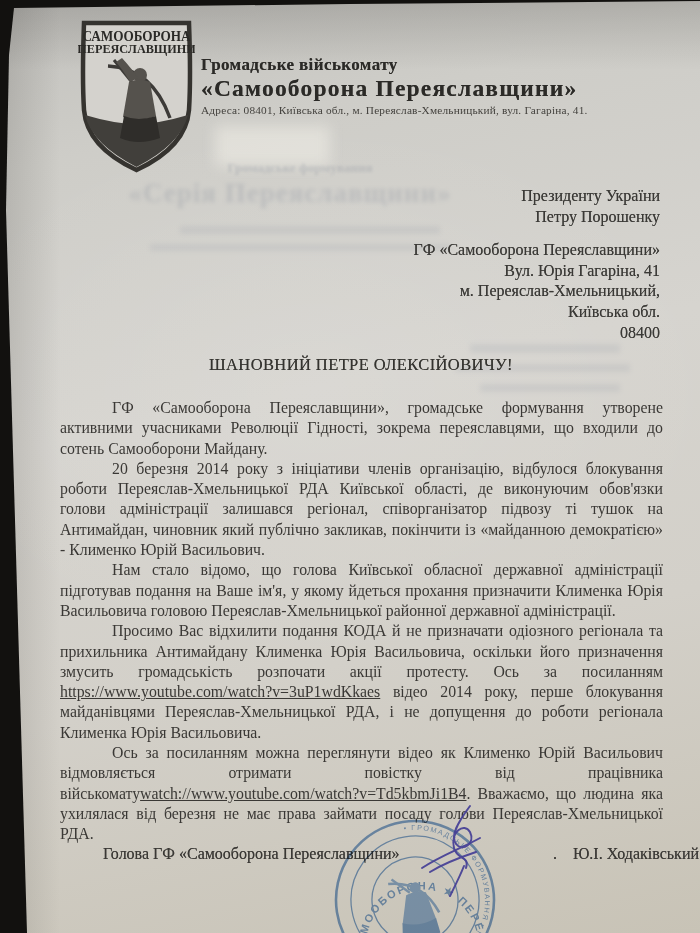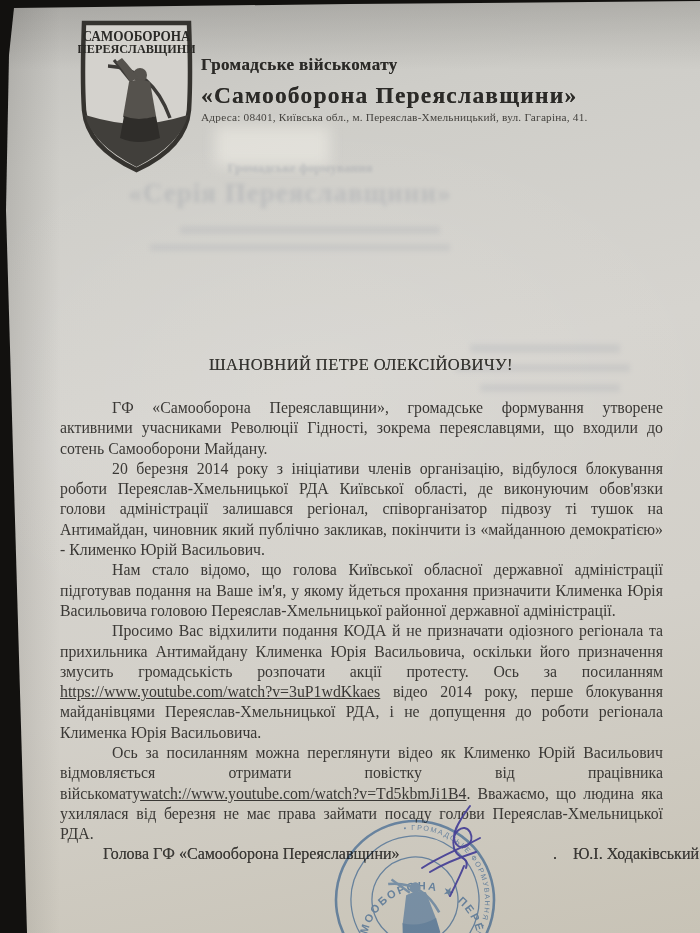--- a/index.html
+++ b/index.html
@@ -19,21 +19,21 @@
     background:linear-gradient(180deg,rgba(40,38,34,0.18),rgba(40,38,34,0));pointer-events:none;}
   .shade-left{position:absolute;left:0;top:0;bottom:0;width:60px;
     background:linear-gradient(90deg,rgba(40,38,34,0.16),rgba(40,38,34,0));pointer-events:none;}
   .light-patch{position:absolute;left:215px;top:126px;width:115px;height:40px;
     background:rgba(240,238,232,0.55);filter:blur(7px);}
 
   
   .logo{position:absolute;left:78px;top:20px;width:117px;height:153px;}
   .head-block{position:absolute;left:201px;top:55px;width:470px;color:#2b2a27;}
   .head-type{font-weight:bold;font-size:17px;letter-spacing:.4px;}
-  .head-name{font-weight:bold;font-size:23.5px;letter-spacing:1.2px;margin-top:7px;white-space:nowrap;}
+  .head-name{font-weight:bold;font-size:23.5px;letter-spacing:1.2px;white-space:nowrap;}
   .head-addr{font-size:11.3px;margin-top:2px;letter-spacing:.2px;color:#44423e;white-space:nowrap;}
 
   
   .ghost{position:absolute;color:#7e8594;pointer-events:none;text-align:center;}
   .ghost-small{left:150px;top:160px;width:300px;font-size:13px;font-weight:bold;
     opacity:.30;filter:blur(1.6px);}
   .ghost-big{left:110px;top:178px;width:360px;font-size:27px;font-weight:bold;
     opacity:.26;filter:blur(2.2px);letter-spacing:1px;}
   .ghost-bar{position:absolute;background:#8d94a2;opacity:.16;filter:blur(2.5px);border-radius:2px;}
 
@@ -94,20 +94,29 @@
   </div>
 
   <div class="ghost ghost-small">Громадське формування</div>
   <div class="ghost ghost-big">«Серія Переяславщини»</div>
   <div class="ghost-bar" style="left:180px;top:226px;width:260px;height:8px;"></div>
   <div class="ghost-bar" style="left:150px;top:244px;width:300px;height:7px;"></div>
   <div class="ghost-bar" style="left:470px;top:344px;width:150px;height:9px;"></div>
   <div class="ghost-bar" style="left:455px;top:364px;width:175px;height:8px;"></div>
   <div class="ghost-bar" style="left:480px;top:384px;width:140px;height:8px;"></div>
 
+  <div class="recipient text-blur">
+    <div>Президенту України</div>
+    <div>Петру Порошенку</div>
+    <div class="gap">ГФ «Самооборона Переяславщини»</div>
+    <div>Вул. Юрія Гагаріна, 41</div>
+    <div>м. Переяслав-Хмельницький,</div>
+    <div>Київська обл.</div>
+    <div>08400</div>
+  </div>
 
   <div class="salutation text-blur">ШАНОВНИЙ ПЕТРЕ ОЛЕКСІЙОВИЧУ!</div>
 
   <div class="bodytext">
     <p>ГФ «Самооборона Переяславщини», громадське формування утворене активними учасниками Революції Гідності, зокрема переяславцями, що входили до сотень Самооборони Майдану.</p>
     <p>20 березня 2014 року з ініціативи членів організацію, відбулося блокування роботи Переяслав-Хмельницької РДА Київської області, де виконуючим обов'язки голови адміністрації залишався регіонал, співорганізатор підвозу ті тушок на Антимайдан, чиновник який публічно закликав, покінчити із «майданною демократією» - Клименко Юрій Васильович.</p>
     <p>Нам стало відомо, що голова Київської обласної державної адміністрації підготував подання на Ваше ім'я, у якому йдеться прохання призначити Клименка Юрія Васильовича головою Переяслав-Хмельницької районної державної адміністрації.</p>
     <p><span>Просимо Вас відхилити подання КОДА й не призначати одіозного регіонала та прихильника Антимайдану Клименка Юрія Васильовича, оскільки його призначення змусить громадськість розпочати акції протесту. Ось за посиланням </span><span class="u">https://www.youtube.com/watch?v=3uP1wdKkaes</span><span> відео 2014 року, перше блокування майданівцями Переяслав-Хмельницької РДА, і не допущення до роботи регіонала Клименка Юрія Васильовича.</span></p>
     <p><span>Ось за посиланням можна переглянути відео як Клименко Юрій Васильович відмовляється отримати повістку від працівника військомату</span><span class="u">watch://www.youtube.com/watch?v=Td5kbmJi1B4</span><span>. Вважаємо, що людина яка ухилялася від березня не має права займати посаду голови Переяслав-Хмельницької РДА.</span></p>
   </div>

